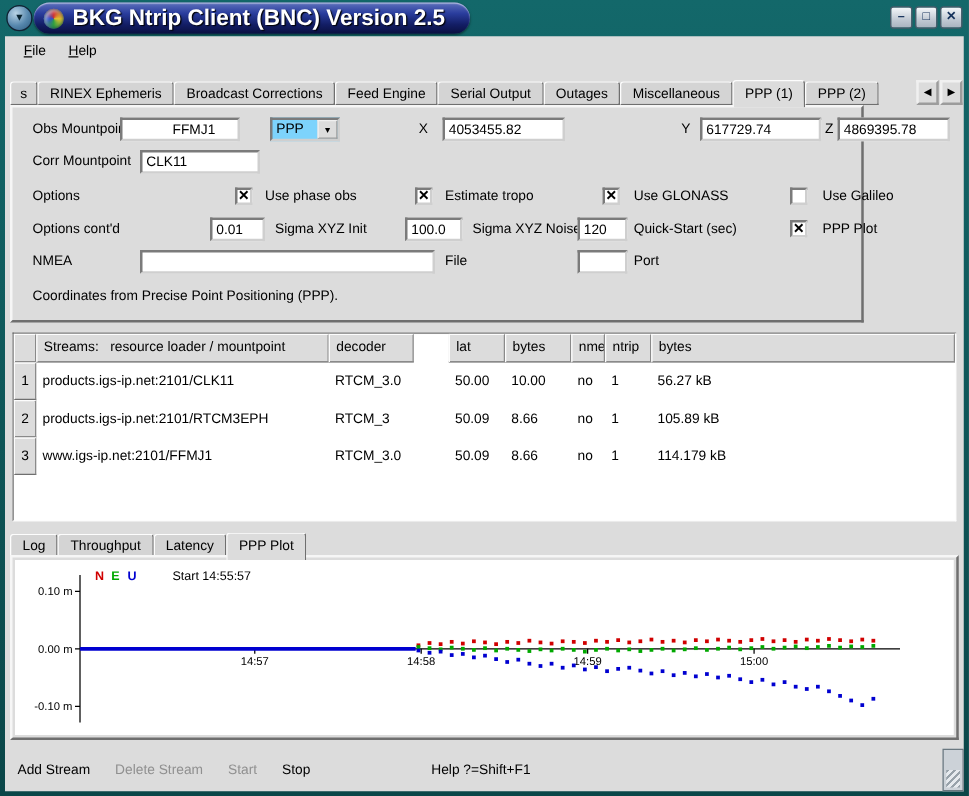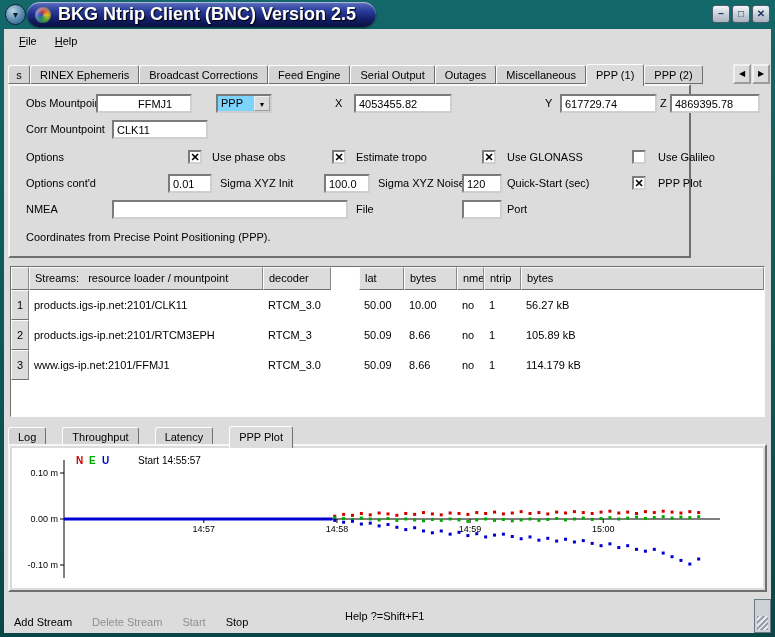--- a/index.html
+++ b/index.html
@@ -71,21 +71,21 @@
   .th.rownum { height:30px; line-height:28px; }
 
   
   .plot-area { position:absolute; inset:2px; background:#fff; }
   svg text.tick { font:9px "Liberation Sans", sans-serif; fill:#000; }
   svg text.legend { font:bold 10px "Liberation Sans", sans-serif; }
   svg text.legend-start { font:10px "Liberation Sans", sans-serif; fill:#000; }
 
   
   .action-bar { position:absolute; left:0; right:0; top:575px; height:24px; }
-  .action-buttons { position:absolute; left:10px; top:0; display:flex; gap:20px; align-items:flex-end; height:24px; }
+  .action-buttons { position:absolute; left:10px; top:0; display:flex; gap:20px; align-items:center; height:24px; }
   .action-btn { background:none; border:none; font-family:"Liberation Sans", sans-serif; font-size:11px;
     color:#000; cursor:pointer; white-space:nowrap; padding:0; }
   .action-btn.disabled { color:#909090; cursor:default; }
   .help-text { position:absolute; left:341px; top:0; line-height:24px; }
 
   .corner-grip { position:absolute; right:4px; bottom:4px; width:17px; height:34px;
     background:#ccd2d8; border:1px solid #6a7880; }
   .corner-grip::after { content:""; position:absolute; left:2px; right:2px; bottom:2px; height:14px;
     background:repeating-linear-gradient(135deg, #98a2aa 0 2px, #e6eaee 2px 4px); }
 </style>
@@ -211,21 +211,21 @@
             <div class="td col1">RTCM_3.0</div>
             <div class="td col2">50.09</div>
             <div class="td col3">8.66</div>
             <div class="td col4">no</div>
             <div class="td col5">1</div>
             <div class="td col6">114.179 kB</div>
           </div>
         </div>
     </div>
 
-    <div class="tabbar" style="left:4px; top:395px;gap:16px;">
+    <div class="tabbar" style="left:4px; top:395px;">
         <div class="tab">Log</div>
         <div class="tab">Throughput</div>
         <div class="tab">Latency</div>
         <div class="tab active">PPP Plot</div>
       </div>
 
     <div class="panel" style="left:4px; top:415px; width:759px; height:148px;">
       <div class="plot-area">
         <svg width="751" height="140" viewBox="0 0 751 140">
             <line x1="52" y1="12" x2="52" y2="130" stroke="#000"></line>

